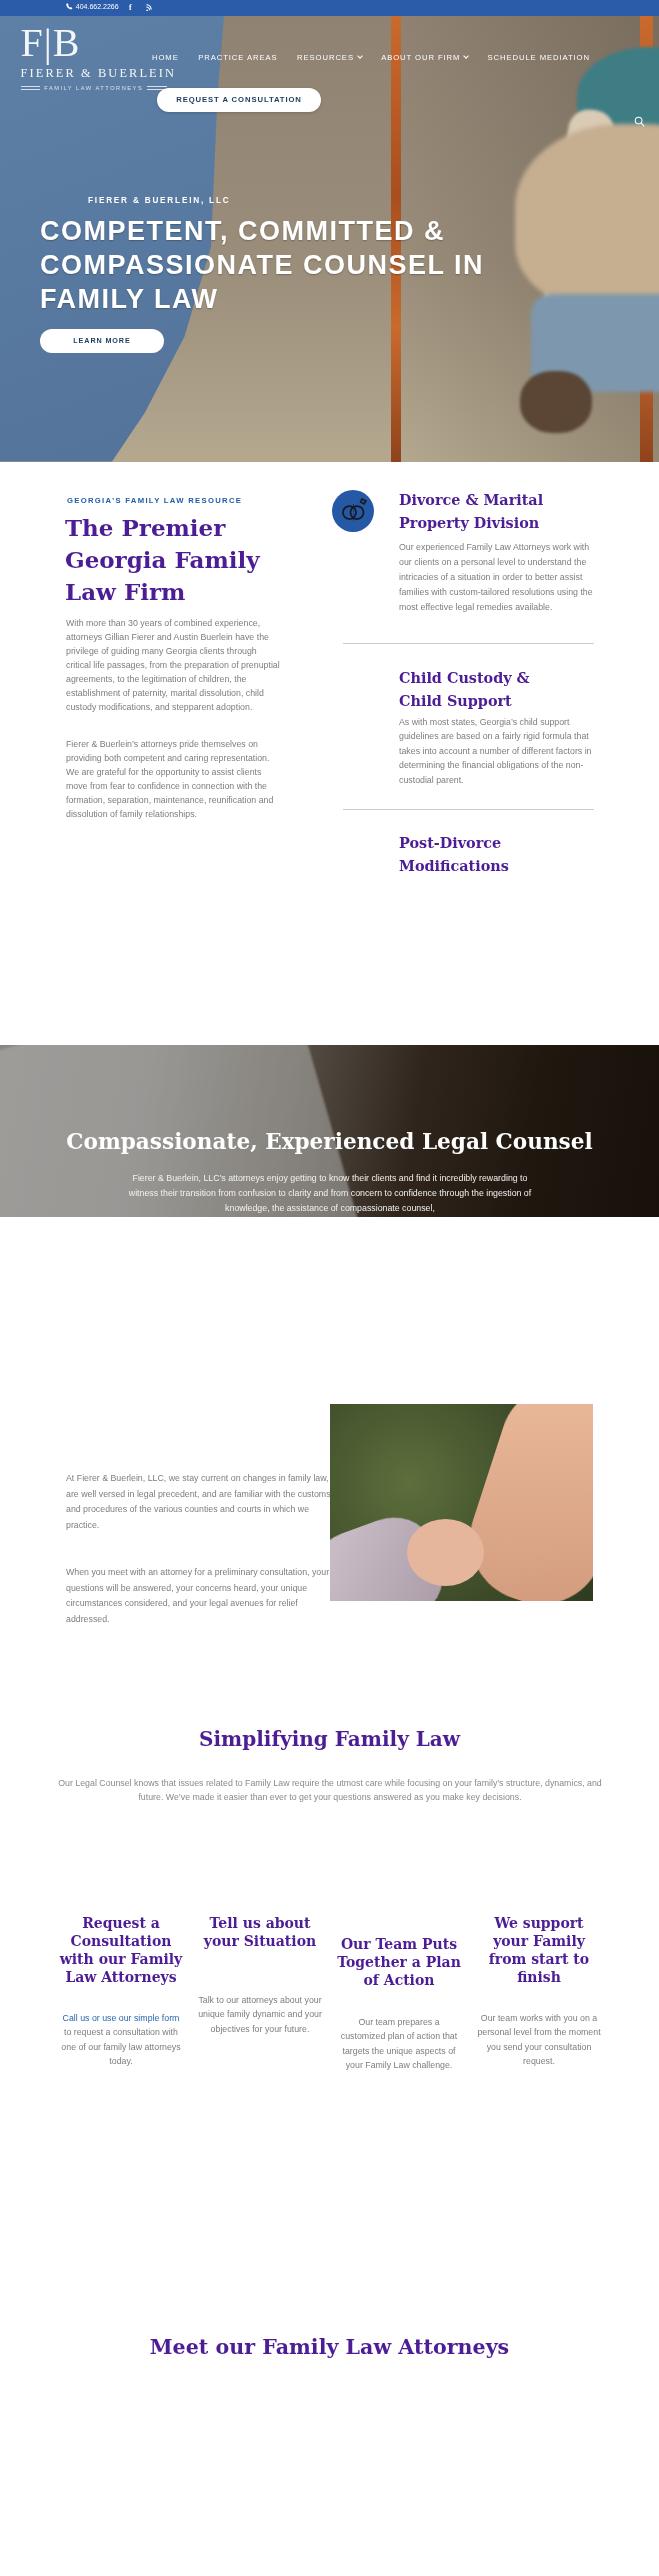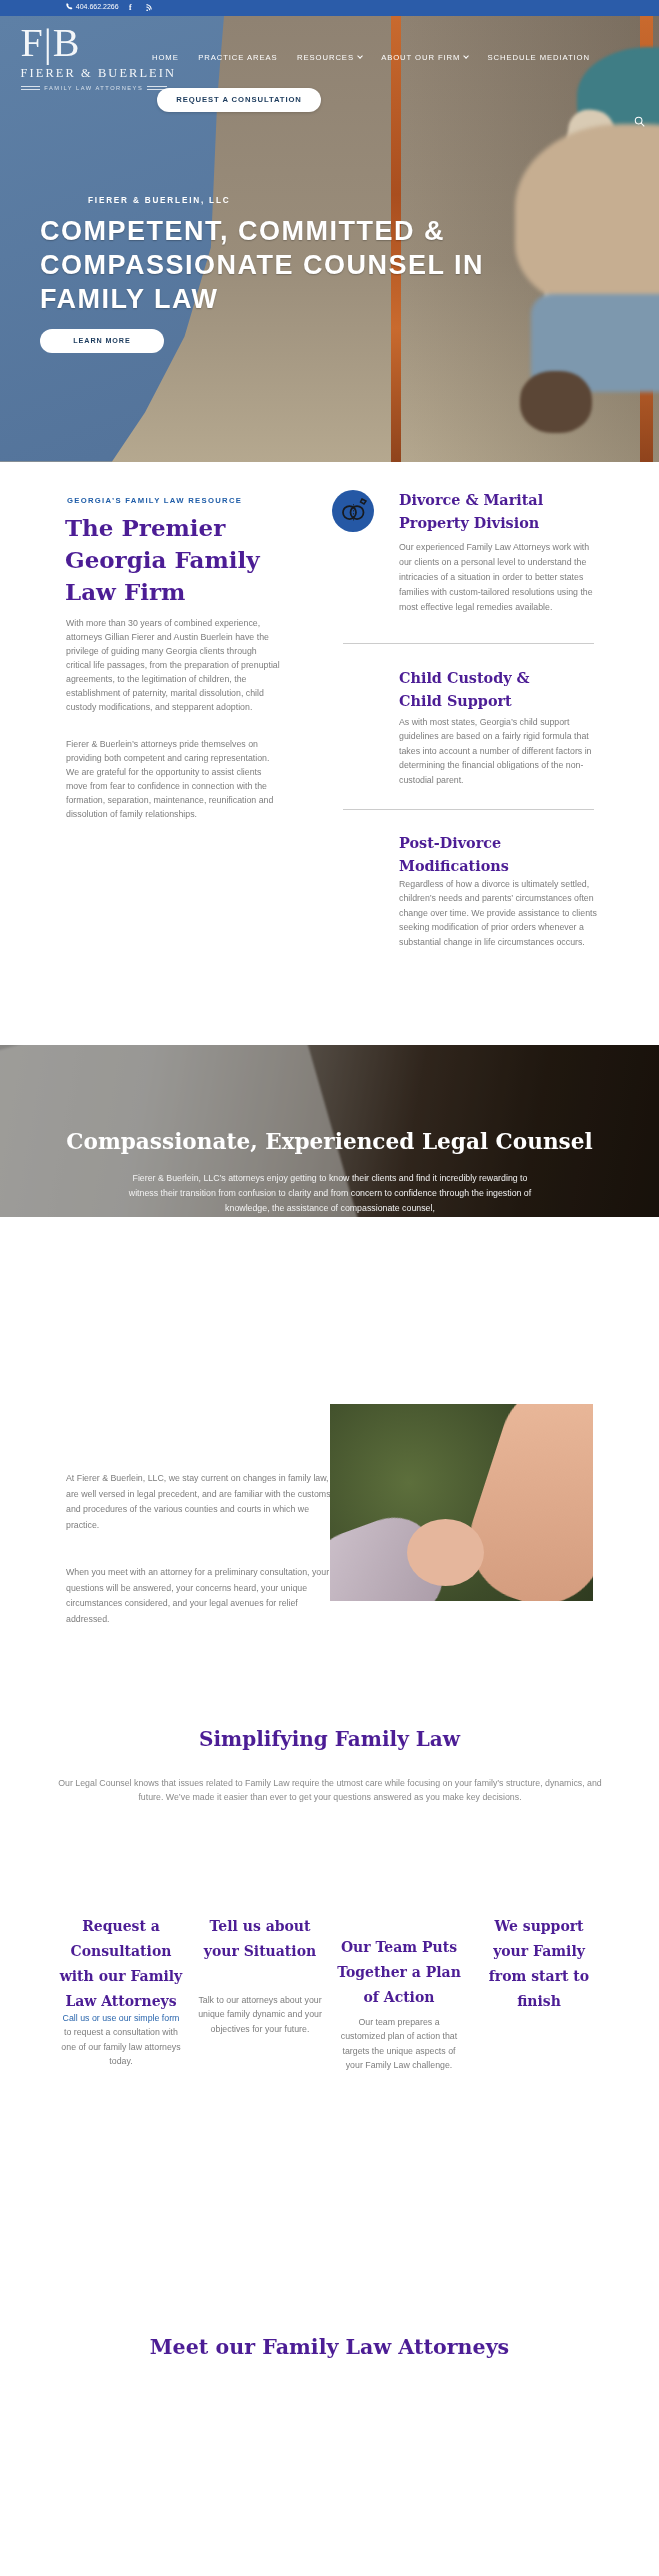--- a/index.html
+++ b/index.html
@@ -86,21 +86,21 @@
         border-radius:62px;transform:rotate(18deg);filter:blur(0.5px);}
   .child-hand{position:absolute;left:77px;bottom:15.5px;width:77px;height:67px;background:#e5b69c;border-radius:50%;filter:blur(0.5px);}
   .sleeve{position:absolute;left:-15.5px;bottom:-26px;width:124px;height:103px;background:linear-gradient(135deg,#cfc3cd,#a99aa6);
         border-radius:35%;transform:rotate(-20deg);filter:blur(0.5px);}
 
   
   .simplify-title{left:0;top:1727px;width:659px;text-align:center;font-size:20px;}
   .simplify-text{left:57px;top:1776px;width:546px;text-align:center;color:#8a8a8a;font-size:8.8px;line-height:14px;}
 
   
-  .step-title{width:126px;text-align:center;font-size:14px;line-height:25px;}
+  .step-title{width:126px;text-align:center;font-size:14px;line-height:18px;}
   .step-body{width:126px;text-align:center;font-size:8.8px;line-height:14.4px;color:#7d7d7d;}
   .s1{left:58px;} .s2{left:197px;} .s3{left:336px;margin-top:21px;} .s4{left:476px;}
   .st{top:1914px;} .sb1{top:2011px;} .sb2{top:1993px;} .sb3{top:1994px;} .sb4{top:2011px;}
   .blue-link{color:#2a66ad;cursor:pointer;}
 
   
   .attorneys-title{left:0;top:2335px;width:659px;text-align:center;font-size:20.6px;}
 </style>
 </head>
 <body>
@@ -183,29 +183,28 @@
 
   <div class="abs pa-icon">
     <svg width="30" height="30" viewBox="0 0 60 60">
         <circle cx="23" cy="33" r="13" fill="none" stroke="#171a1f" stroke-width="3.5"></circle>
         <circle cx="38" cy="33" r="13" fill="none" stroke="#171a1f" stroke-width="3.5"></circle>
         <line x1="31" y1="16" x2="31" y2="50" stroke="#171a1f" stroke-width="1.5" stroke-dasharray="3 3"></line>
         <polygon points="48,6 56,10 52,16 45,12" fill="none" stroke="#171a1f" stroke-width="3"></polygon>
       </svg>
   </div>
   <div class="abs slab pa-title">Divorce &amp; Marital Property Division</div>
-  <div class="abs gray pa-body">Our experienced Family Law Attorneys work with our clients on a personal level to understand the intricacies of a situation in order to better states families with custom-tailored resolutions using the most effective legal remedies available.</div>
+  <div class="abs gray pa-body">Our experienced Family Law Attorneys work with our clients on a personal level to understand the intricacies of a situation in order to better assist families with custom-tailored resolutions using the most effective legal remedies available.</div>
   <div class="abs divider d1"></div>
 
   <div class="abs slab pa2-title">Child Custody &amp; Child Support</div>
   <div class="abs gray pa2-body">As with most states, Georgia’s child support guidelines are based on a fairly rigid formula that takes into account a number of different factors in determining the financial obligations of the non-custodial parent.</div>
   <div class="abs divider d2"></div>
 
   <div class="abs slab pa3-title">Post-Divorce Modifications</div>
-  <div class="abs gray pa3-body">Regardless of how a divorce is ultimately settled, children’s needs and parents’ circumstances often change over time. We provide assistance to clients seeking modification of prior orders whenever a substantial change in life circumstances occurs.</div>
 
   <div class="abs banner">
     <div class="banner-paper"></div>
     <div class="banner-shade"></div>
   </div>
   <div class="abs slab banner-title" style="color:#fff;">Compassionate, Experienced Legal Counsel</div>
   <div class="abs banner-text">Fierer &amp; Buerlein, LLC’s attorneys enjoy getting to know their clients and find it incredibly rewarding to witness their transition from confusion to clarity and from concern to confidence through the ingestion of knowledge, the assistance of compassionate counsel,</div>
 
   <div class="abs gray counsel-p1">At Fierer &amp; Buerlein, LLC, we stay current on changes in family law, are well versed in legal precedent, and are familiar with the customs and procedures of the various counties and courts in which we practice.</div>
   <div class="abs gray counsel-p2">When you meet with an attorney for a preliminary consultation, your questions will be answered, your concerns heard, your unique circumstances considered, and your legal avenues for relief addressed.</div>
@@ -220,17 +219,18 @@
 
   <div class="abs slab step-title s1 st">Request a Consultation with our Family Law Attorneys</div>
   <div class="abs step-body s1 sb1">
     <span class="blue-link">Call us or use our simple form</span><span> to request a consultation with one of our family law attorneys today.</span>
   </div>
   <div class="abs slab step-title s2 st">Tell us about your Situation</div>
   <div class="abs step-body s2 sb2">Talk to our attorneys about your unique family dynamic and your objectives for your future.</div>
   <div class="abs slab step-title s3 st">Our Team Puts Together a Plan of Action</div>
   <div class="abs step-body s3 sb3">Our team prepares a customized plan of action that targets the unique aspects of your Family Law challenge.</div>
   <div class="abs slab step-title s4 st">We support your Family from start to finish</div>
+  <div class="abs step-body s4 sb4">Our team works with you on a personal level from the moment you send your consultation request.</div>
 
   <div class="abs slab attorneys-title">Meet our Family Law Attorneys</div>
 
 </div>
 
 
 </body></html>

